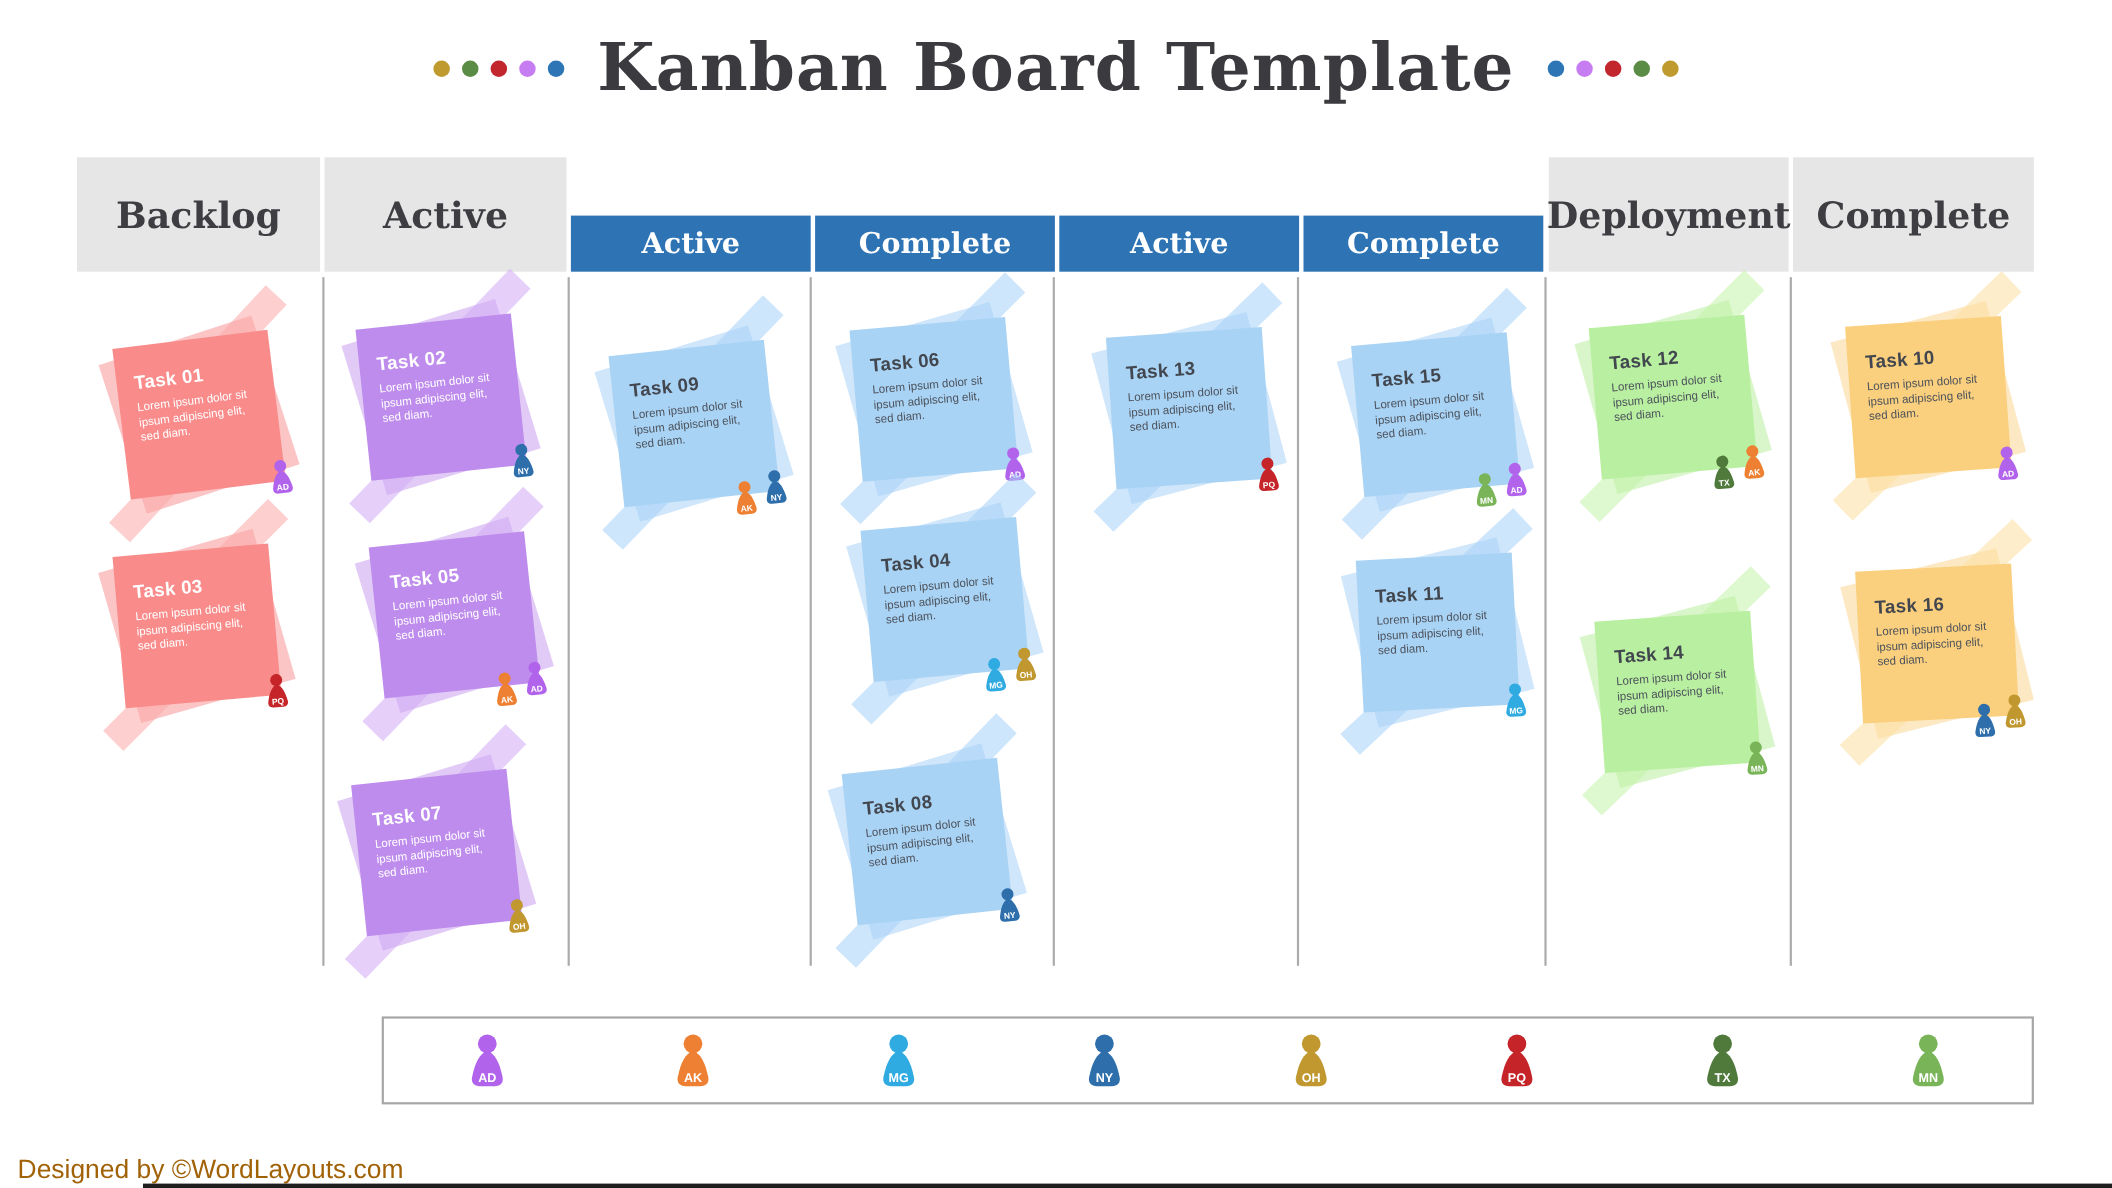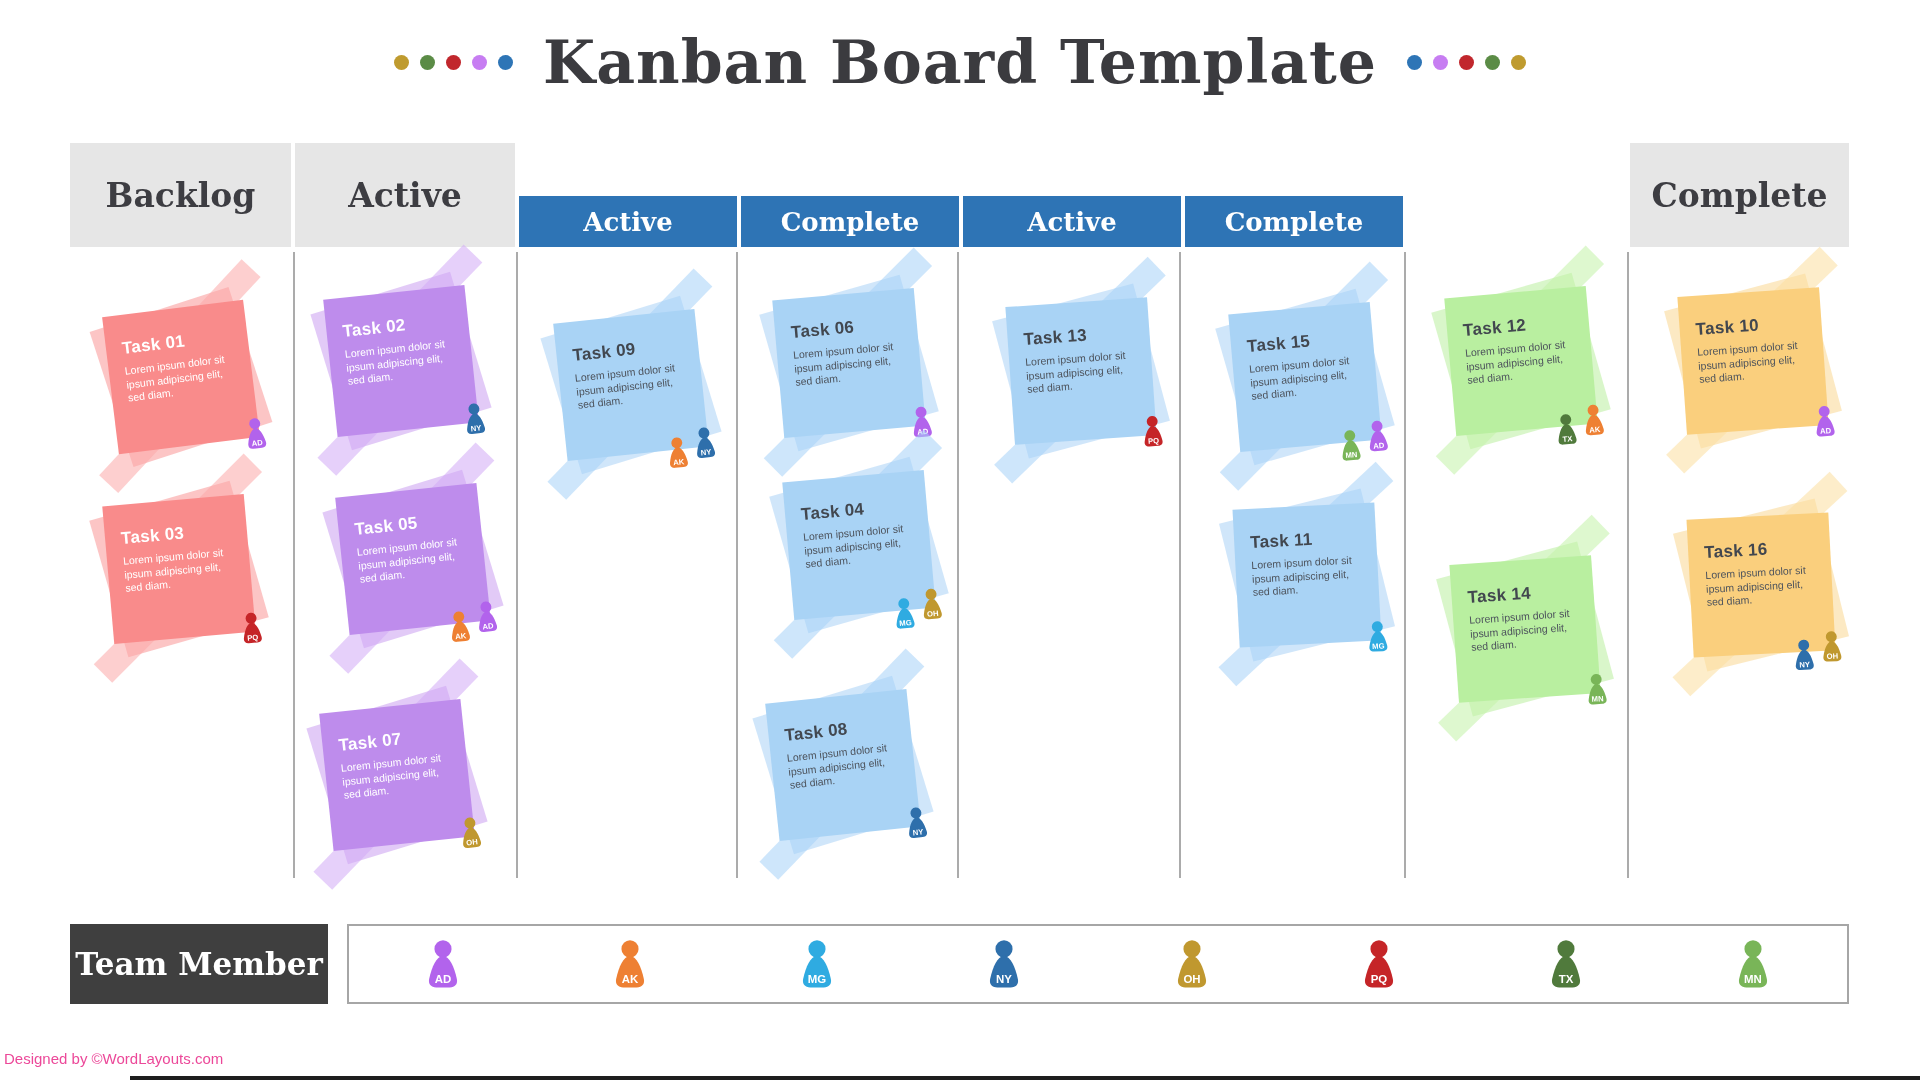--- a/index.html
+++ b/index.html
@@ -74,21 +74,21 @@
   
   .team-label { position:absolute; left:70px; top:924px; width:258px; height:80px;
     background:#3F3F3F; display:flex; align-items:center; justify-content:center;
     font-family:"DejaVu Serif", serif; font-weight:bold; font-size:31px; color:#ffffff; }
   .legend-box { position:absolute; left:347px; top:924px; width:1502px; height:80px;
     background:#ffffff; border:2px solid #A6A6A6; display:flex; align-items:center; }
   .legend-slot { flex:1; display:flex; align-items:center; justify-content:center; }
   .legend-slot .avatar { width:42px; height:50px; }
 
   
-  .credit { position:absolute; left:4px; top:1050px; font-size:15px; color:#ec4899; }
+  .credit { position:absolute; left:16px; top:1050px; font-size:24px; color:#a16207; }
   .bottom-bar { position:absolute; left:130px; right:0; bottom:0; height:4px; background:#1E1E1E; }
 </style>
 </head>
 <body>
 
 <div class="canvas">
 
   <div class="title-row">
     <div class="dots" id="dots-left">
         <span class="dot" style="background: rgb(191, 155, 47);"></span>
@@ -102,20 +102,21 @@
         <span class="dot" style="background: rgb(46, 117, 182);"></span>
         <span class="dot" style="background: rgb(199, 125, 242);"></span>
         <span class="dot" style="background: rgb(193, 39, 45);"></span>
         <span class="dot" style="background: rgb(91, 140, 70);"></span>
         <span class="dot" style="background: rgb(191, 155, 47);"></span>
       </div>
   </div>
 
   <div class="hdr-cell" style="left:70px;  width:221px;">Backlog</div>
   <div class="hdr-cell" style="left:295px; width:220px;">Active</div>
+  <div class="hdr-cell" style="left:1408px;width:218px;">Deployment</div>
   <div class="hdr-cell" style="left:1630px;width:219px;">Complete</div>
 
   <div class="sub-row">
     <div class="sub">Active</div>
     <div class="sub">Complete</div>
     <div class="sub">Active</div>
     <div class="sub">Complete</div>
   </div>
 
   <div class="vline" style="left:293px;"></div>
@@ -452,21 +453,20 @@
             <svg viewBox="0 0 40 48" xmlns="http://www.w3.org/2000/svg">
               <circle cx="20" cy="9.5" r="8.2" fill="#C0982F"></circle>
               <path d="M20 15.5 C26.5 18 30.5 25 33.3 38.5 C34.3 43.5 31.5 46.5 26.5 46.5 L13.5 46.5 C8.5 46.5 5.7 43.5 6.7 38.5 C9.5 25 13.5 18 20 15.5 Z" fill="#C0982F"></path>
               <text x="20" y="42.5" text-anchor="middle" font-family="Liberation Sans, sans-serif" font-weight="bold" font-size="11.5" fill="#ffffff">OH</text>
             </svg>
           </div>
         </div>
       </div>
     </div>
 
-  <div class="team-label">Team Member</div>
   <div class="legend-box" id="legend-box">
       <div class="legend-slot">
         <div class="avatar">
           <svg viewBox="0 0 40 48" xmlns="http://www.w3.org/2000/svg">
             <circle cx="20" cy="9.5" r="8.2" fill="#B263EC"></circle>
             <path d="M20 15.5 C26.5 18 30.5 25 33.3 38.5 C34.3 43.5 31.5 46.5 26.5 46.5 L13.5 46.5 C8.5 46.5 5.7 43.5 6.7 38.5 C9.5 25 13.5 18 20 15.5 Z" fill="#B263EC"></path>
             <text x="20" y="42.5" text-anchor="middle" font-family="Liberation Sans, sans-serif" font-weight="bold" font-size="11" fill="#ffffff">AD</text>
           </svg>
         </div>
       </div>

